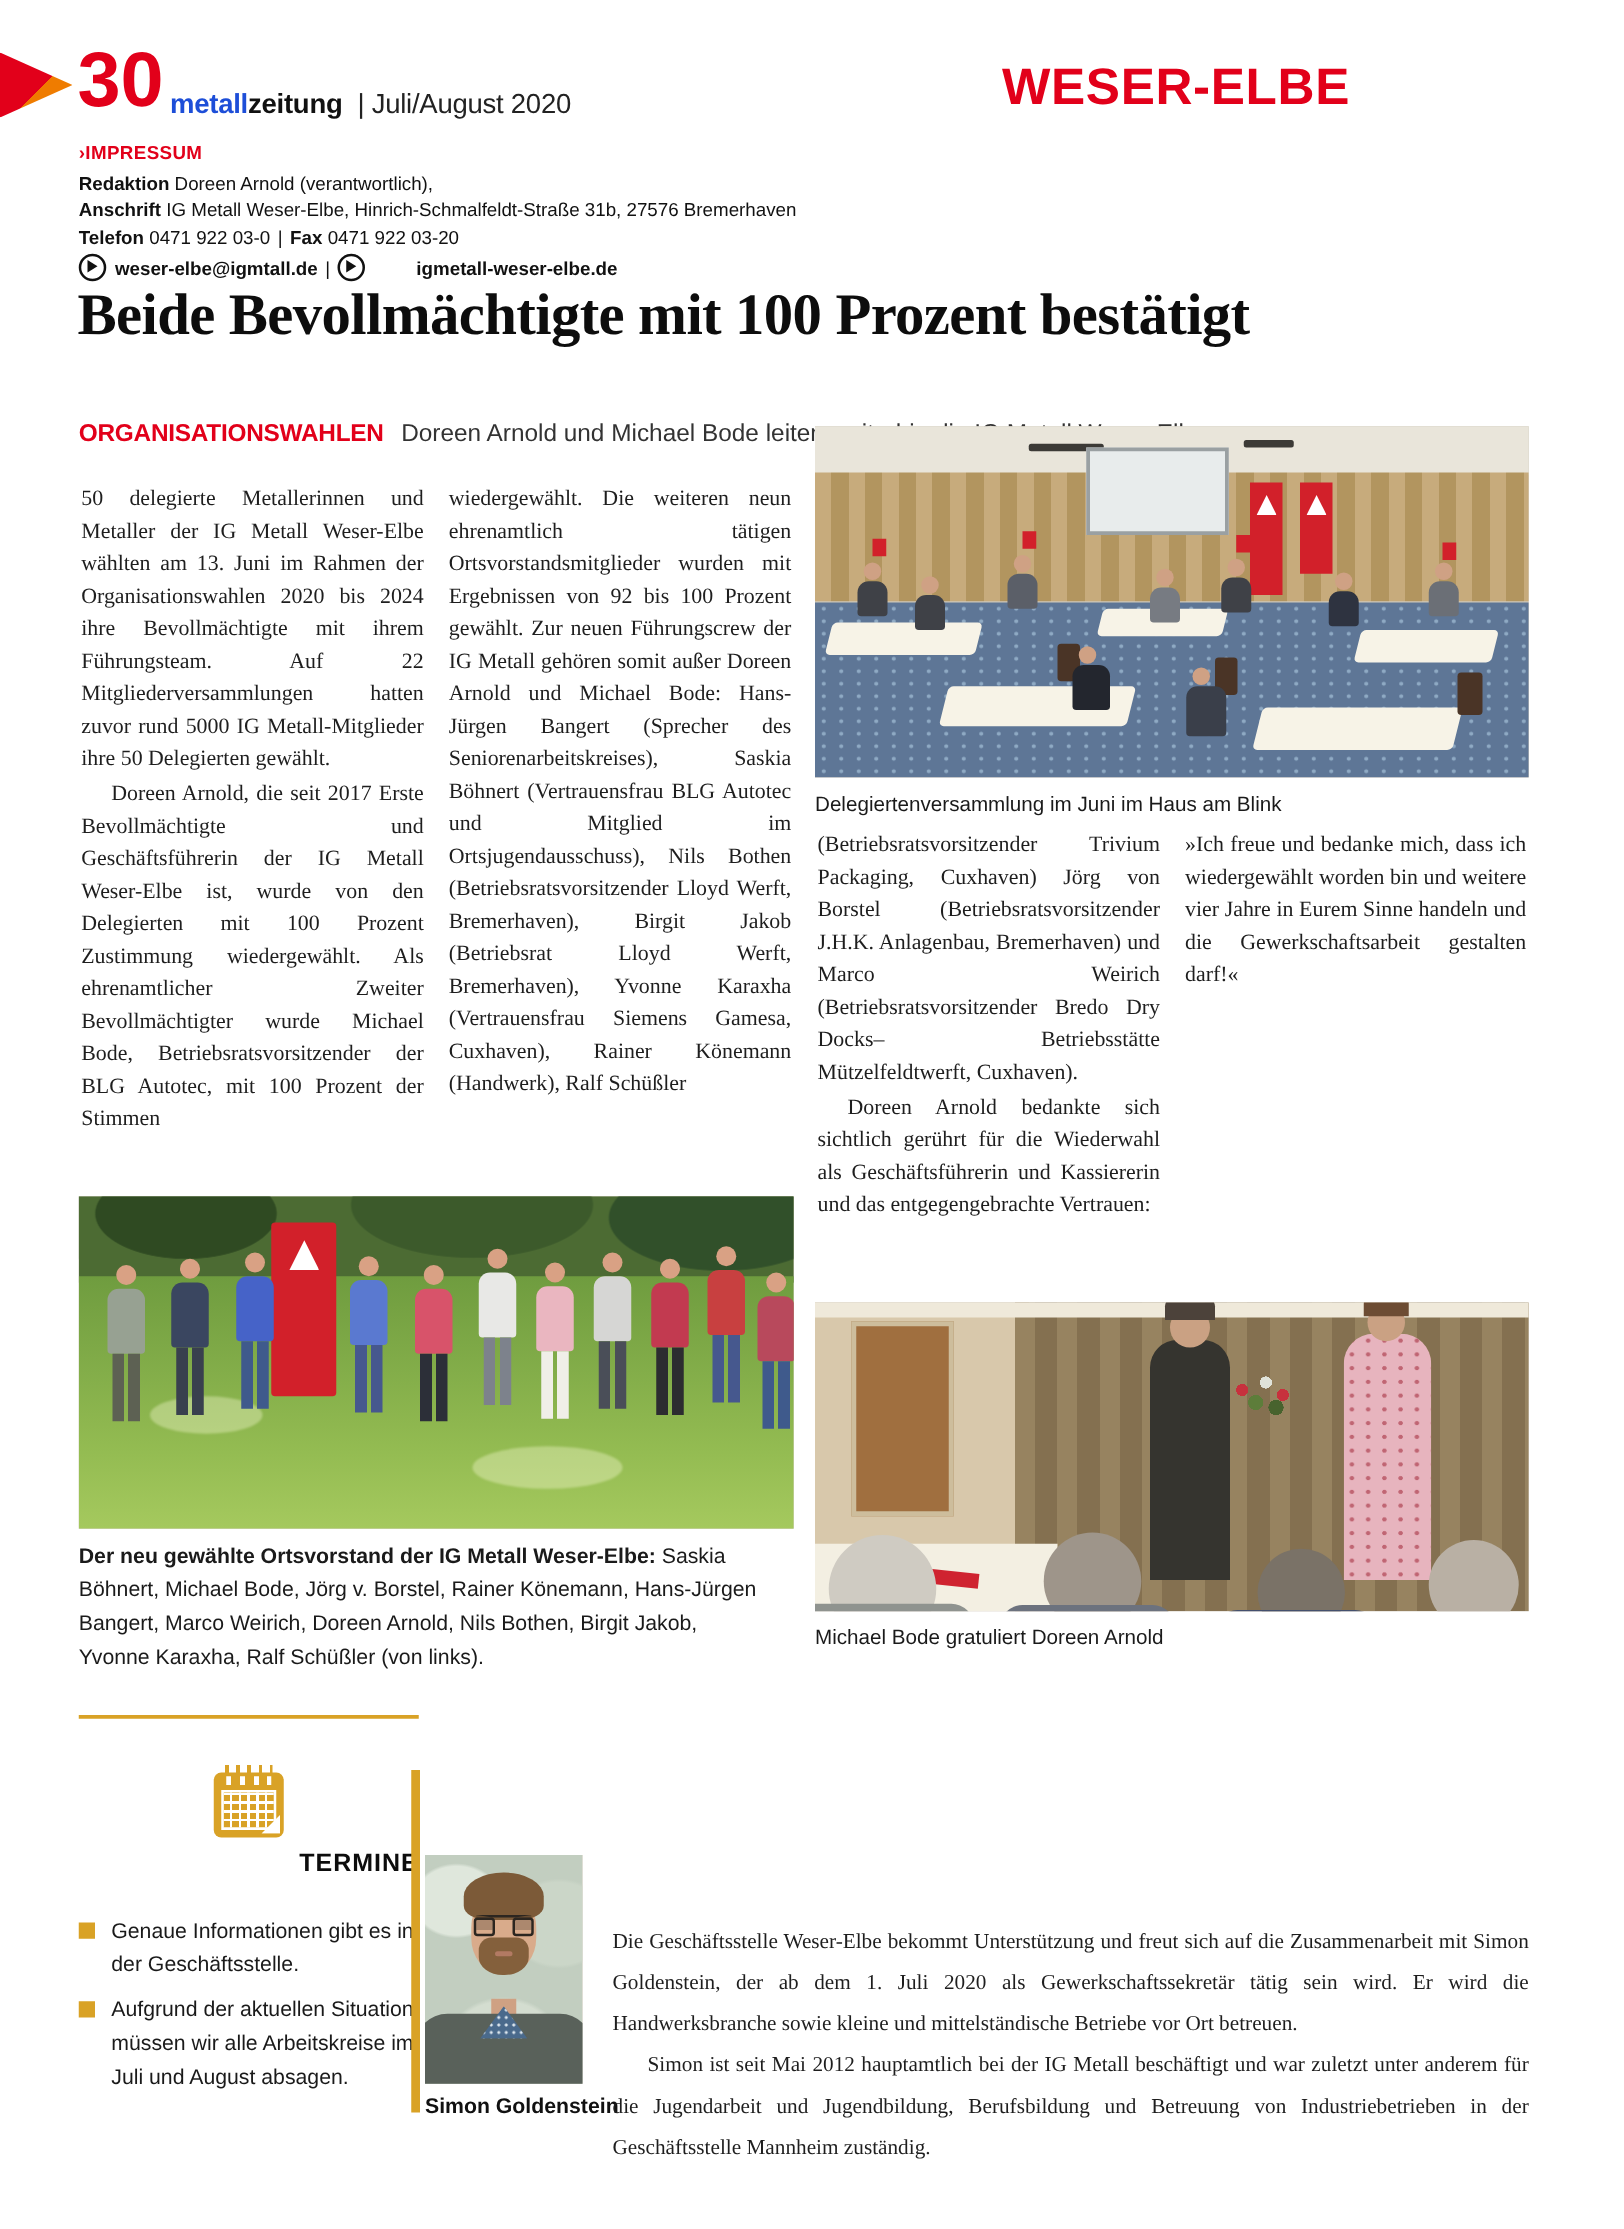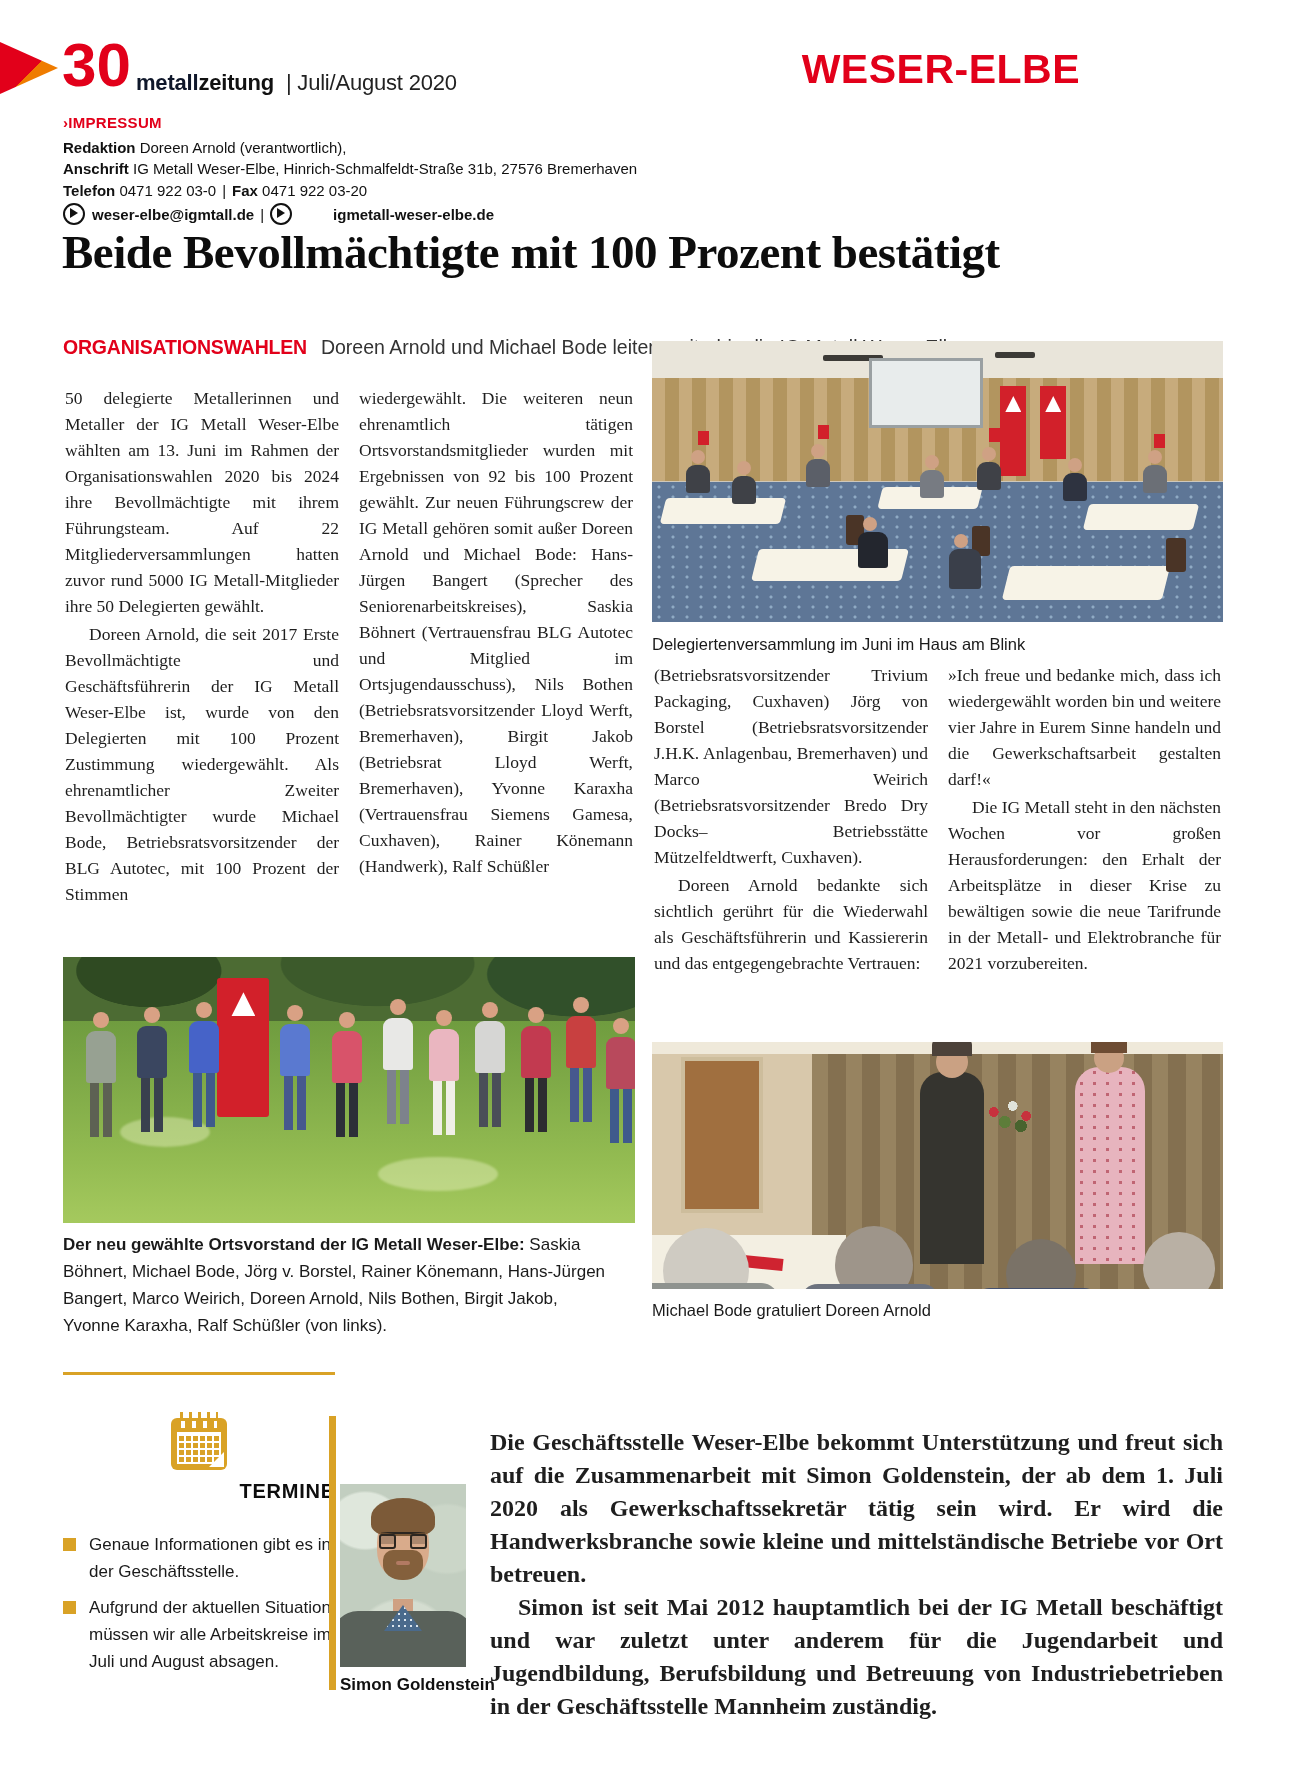--- a/index.html
+++ b/index.html
@@ -5,21 +5,21 @@
   html,body{margin:0;padding:0;background:#fff;}
   .page{position:relative;width:1299px;height:1783px;background:#fff;overflow:hidden;
         font-family:"Liberation Sans",sans-serif;color:#1d1d1b;}
 
   
   .page-arrow{position:absolute;left:0;top:42px;width:58px;height:52px;
       background:linear-gradient(135deg,#e2001a 0 55%,#ef7c00 55% 100%);
       clip-path:polygon(0 0,100% 50%,0 100%);}
   .pagenum{position:absolute;left:62px;top:34px;font-size:62px;line-height:1;font-weight:bold;color:#e2001a;}
   .brand{position:absolute;left:136px;top:70px;font-size:22px;letter-spacing:-0.2px;}
-  .brand .red{color:#0f172a;font-weight:bold;}
+  .brand .red{color:#1d4ed8;font-weight:bold;}
   .brand .blk{color:#111;font-weight:bold;}
   .brand .issue{font-weight:normal;color:#222;margin-left:6px;}
   .region{position:absolute;right:219px;top:46px;font-size:41px;font-weight:bold;color:#e2001a;letter-spacing:0.5px;}
 
   
   .impressum{position:absolute;left:63px;top:112px;width:640px;font-size:15px;line-height:21.5px;color:#111;}
   .imp-title{color:#e2001a;font-weight:bold;letter-spacing:0.3px;margin-bottom:3px;}
   .imp b{font-weight:bold;}
   .imp-contact{font-weight:bold;margin-top:2px;}
   .play{display:inline-block;width:18px;height:18px;border:2.5px solid #111;border-radius:50%;
@@ -152,22 +152,22 @@
       clip-path:polygon(100% 0,100% 100%,0 100%);}
   .termine-title{margin-top:10px;text-align:right;font-size:20px;font-weight:bold;letter-spacing:0.8px;color:#0d0d0d;}
   .termine-list{margin-top:28px;font-size:17px;line-height:27px;color:#1a1a1a;}
   .t-item{position:relative;padding-left:26px;margin-bottom:9px;}
   .t-bullet{position:absolute;left:0;top:7px;width:13px;height:13px;background:#d9a226;}
 
   .gold-bar{position:absolute;left:329px;top:1416px;width:7px;height:274px;background:#d9a226;}
   .welcome-heading{position:absolute;left:352px;top:1424px;width:860px;margin:0;
       font-family:"Liberation Serif",serif;font-weight:bold;font-size:28px;color:#0d0d0d;}
   .cap4{position:absolute;left:340px;top:1675px;width:200px;font-size:17px;font-weight:bold;color:#111;}
-  .welcome-body{position:absolute;left:490px;top:1426px;width:733px;
-      font-family:"Liberation Serif",serif;font-size:24px;line-height:33px;color:#1e1e1e;text-align:justify;font-weight:bold;}
+  .welcome-body{position:absolute;left:490px;top:1536px;width:733px;
+      font-family:"Liberation Serif",serif;font-size:17px;line-height:33px;color:#1e1e1e;text-align:justify;}
   .welcome-body p{margin:0;}
   .welcome-body p.ind{text-indent:28px;}
 </style>
 </head>
 <body>
 
 <div class="page">
 
   <div class="page-arrow"></div>
   <div class="pagenum">30</div>
@@ -198,21 +198,20 @@
   </div>
   <div class="col col2">
     <p>wiedergewählt. Die weiteren neun ehrenamtlich tätigen Ortsvorstandsmitglieder wurden mit Ergebnissen von 92 bis 100 Prozent gewählt. Zur neuen Führungscrew der IG Metall gehören somit außer Doreen Arnold und Michael Bode: Hans-Jürgen Bangert (Sprecher des Seniorenarbeitskreises), Saskia Böhnert (Vertrauensfrau BLG Autotec und Mitglied im Ortsjugendausschuss), Nils Bothen (Betriebsratsvorsitzender Lloyd Werft, Bremerhaven), Birgit Jakob (Betriebsrat Lloyd Werft, Bremerhaven), Yvonne Karaxha (Vertrauensfrau Siemens Gamesa, Cuxhaven), Rainer Könemann (Handwerk), Ralf Schüßler</p>
   </div>
   <div class="col col3">
     <p>(Betriebsratsvorsitzender Trivium Packaging, Cuxhaven) Jörg von Borstel (Betriebsratsvorsitzender J.H.K. Anlagenbau, Bremerhaven) und Marco Weirich (Betriebsratsvorsitzender Bredo Dry Docks– Betriebsstätte Mützelfeldtwerft, Cuxhaven).</p>
     <p class="ind">Doreen Arnold bedankte sich sichtlich gerührt für die Wiederwahl als Geschäftsführerin und Kassiererin und das entgegengebrachte Vertrauen:</p>
   </div>
   <div class="col col4">
     <p>»Ich freue und bedanke mich, dass ich wiedergewählt worden bin und weitere vier Jahre in Eurem Sinne handeln und die Gewerkschaftsarbeit gestalten darf!«</p>
-    <p class="ind">Die IG Metall steht in den nächsten Wochen vor großen Herausforderungen: den Erhalt der Arbeitsplätze in dieser Krise zu bewältigen sowie die neue Tarifrunde in der Metall- und Elektrobranche für 2021 vorzubereiten.</p>
   </div>
 
   <div class="photo ph-meeting">
     <div class="m-ceiling"></div>
     <div class="m-light" style="left:30%;top:5%;width:60px;"></div>
     <div class="m-light" style="left:60%;top:4%;width:40px;"></div>
     <div class="m-curtain"></div>
     <div class="m-screen"></div>
     <div class="m-banner" style="left:61%;">
         <i></i>

